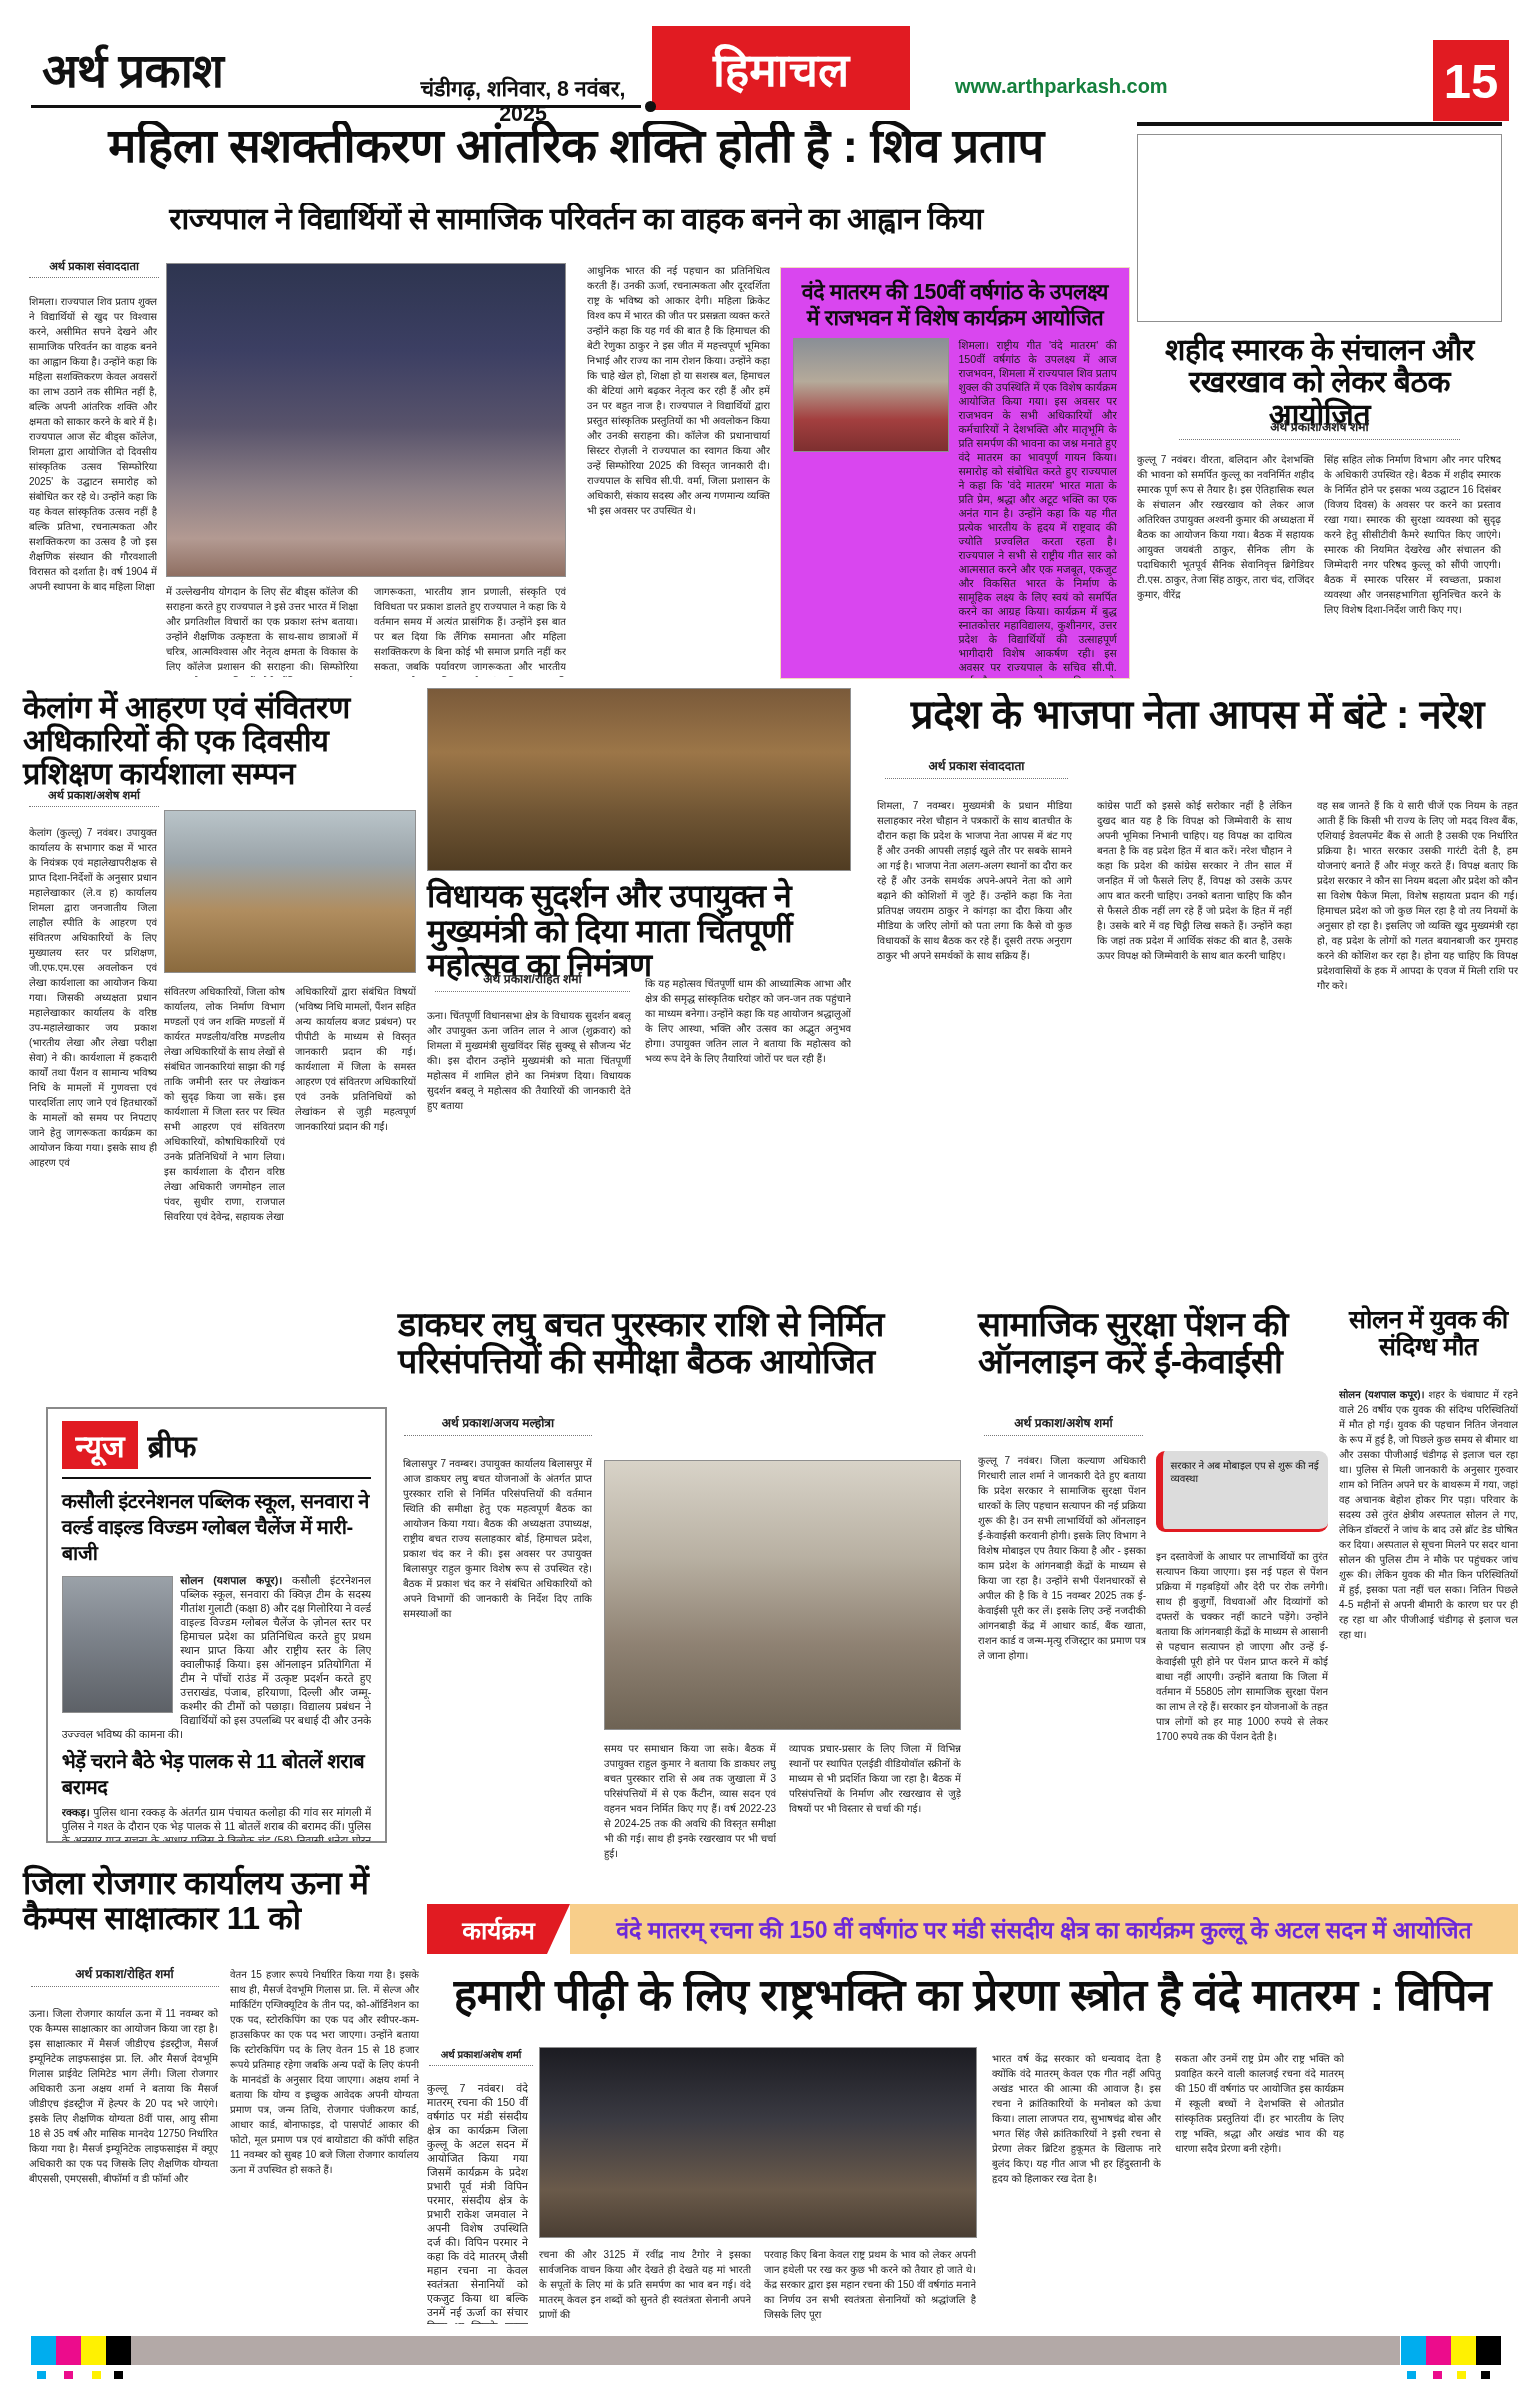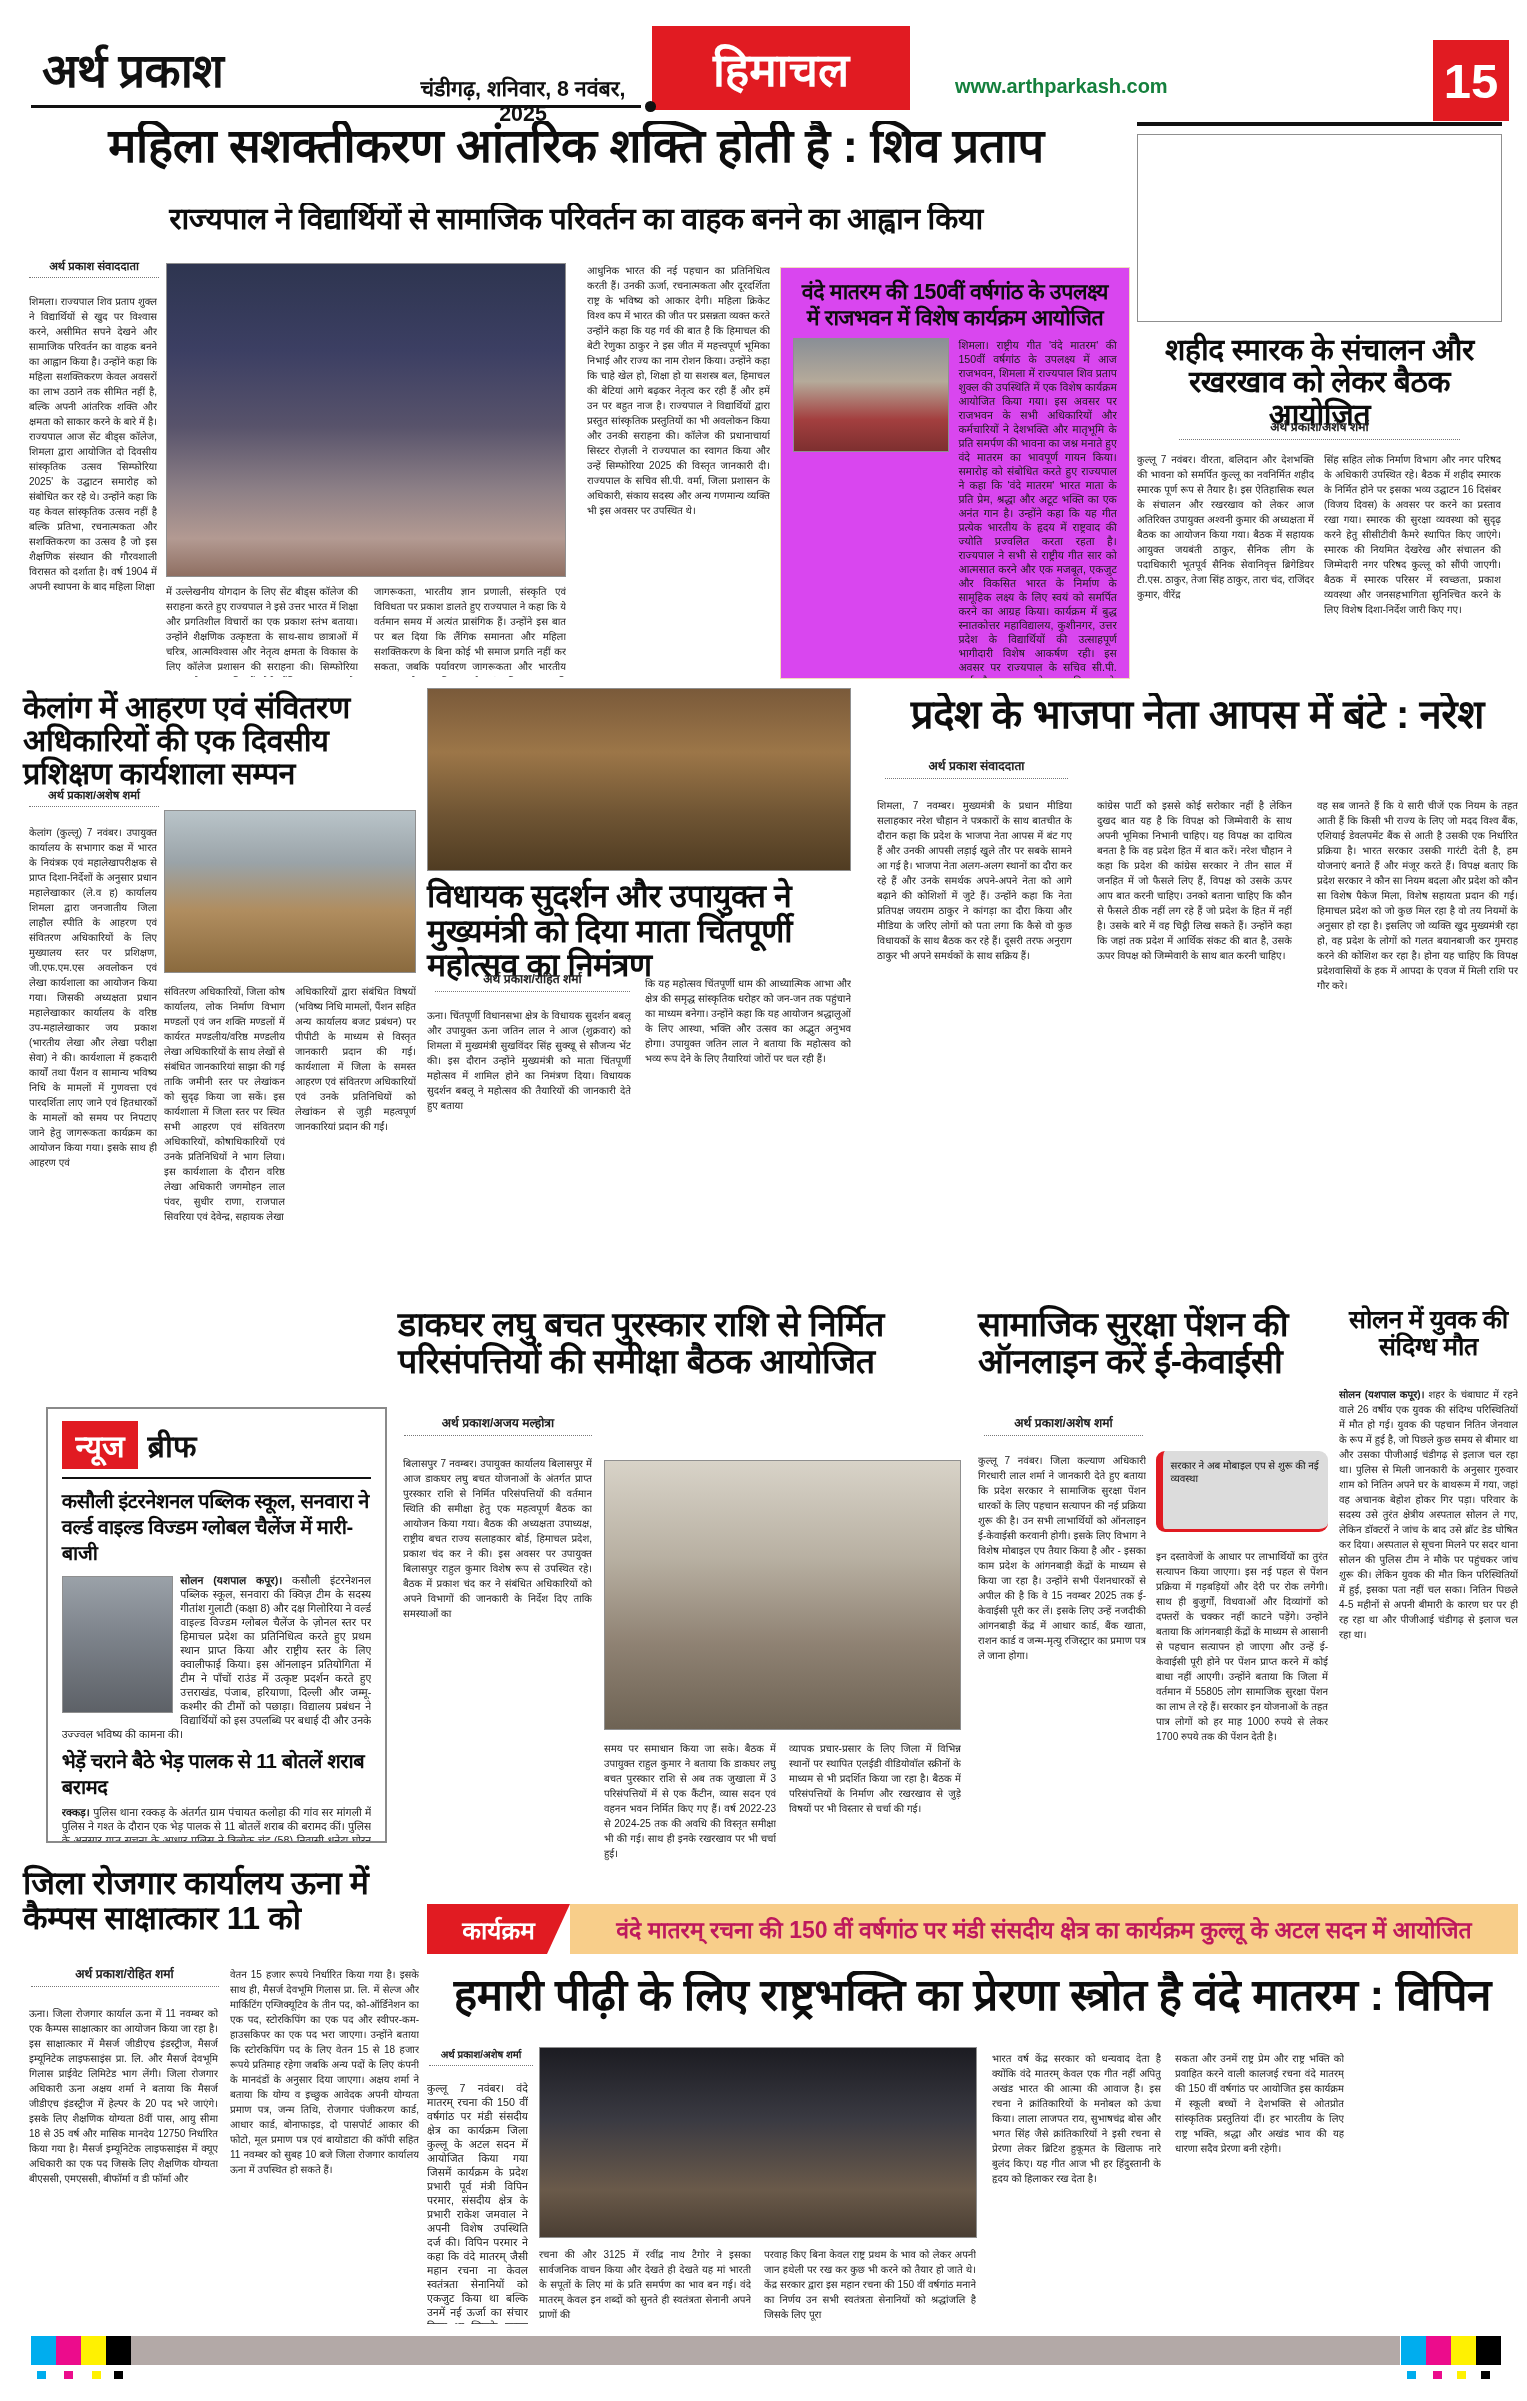--- a/index.html
+++ b/index.html
@@ -130,21 +130,21 @@
   <div class="abs hl" style="left:23px;top:1866px;width:398px;height:88px;font-size:32px;">जिला रोजगार कार्यालय ऊना में कैम्पस साक्षात्कार 11 को</div>
   <div class="abs byline" style="left:30.5px;top:1965px;width:188px;">अर्थ प्रकाश/रोहित शर्मा</div>
   <div class="abs body-col" style="left:29px;top:2006px;width:189px;height:314px;">ऊना। जिला रोजगार कार्याल ऊना में 11 नवम्बर को एक कैम्पस साक्षात्कार का आयोजन किया जा रहा है। इस साक्षात्कार में मैसर्ज जीडीएच इंडस्ट्रीज, मैसर्ज इम्यूनिटेक लाइफसाइंस प्रा. लि. और मैसर्ज देवभूमि गिलास प्राईवेट लिमिटेड भाग लेंगी। जिला रोजगार अधिकारी ऊना अक्षय शर्मा ने बताया कि मैसर्ज जीडीएच इंडस्ट्रीज में हेल्पर के 20 पद भरे जाएंगे। इसके लिए शैक्षणिक योग्यता 8वीं पास, आयु सीमा 18 से 35 वर्ष और मासिक मानदेय 12750 निर्धारित किया गया है। मैसर्ज इम्यूनिटेक लाइफसाइंस में क्यूए अधिकारी का एक पद जिसके लिए शैक्षणिक योग्यता बीएससी, एमएससी, बीफॉर्मा व डी फॉर्मा और</div>
   <div class="abs body-col" style="left:230px;top:1967px;width:189px;height:354px;">वेतन 15 हजार रूपये निर्धारित किया गया है। इसके साथ ही, मैसर्ज देवभूमि गिलास प्रा. लि. में सेल्ज और मार्किटिंग एग्जिक्यूटिव के तीन पद, को-ऑर्डिनेशन का एक पद, स्टोरकिपिंग का एक पद और स्वीपर-कम-हाउसकिपर का एक पद भरा जाएगा। उन्होंने बताया कि स्टोरकिपिंग पद के लिए वेतन 15 से 18 हजार रूपये प्रतिमाह रहेगा जबकि अन्य पदों के लिए कंपनी के मानदंडों के अनुसार दिया जाएगा। अक्षय शर्मा ने बताया कि योग्य व इच्छुक आवेदक अपनी योग्यता प्रमाण पत्र, जन्म तिथि, रोजगार पंजीकरण कार्ड, आधार कार्ड, बोनाफाइड, दो पासपोर्ट आकार की फोटो, मूल प्रमाण पत्र एवं बायोडाटा की कॉपी सहित 11 नवम्बर को सुबह 10 बजे जिला रोजगार कार्यालय ऊना में उपस्थित हो सकते हैं।</div>
 
   <div class="abs" style="left:427px;top:1904px;width:1091px;height:50px;display:flex;">
     <div style="background:#e11b22;color:#fff;font-size:24.4px;font-weight:800;width:143px;flex:0 0 auto;
          display:flex;align-items:center;justify-content:center;
          clip-path:polygon(0 0,100% 0,calc(100% - 23px) 100%,0 100%);">कार्यक्रम</div>
     <div style="background:#f8ce8a;flex:1;display:flex;align-items:center;justify-content:center;
-         font-size:23px;font-weight:800;color:#be185d;overflow:hidden;white-space:nowrap;">वंदे मातरम् रचना की 150 वीं वर्षगांठ पर मंडी संसदीय क्षेत्र का कार्यक्रम कुल्लू के अटल सदन में आयोजित</div>
+         font-size:23px;font-weight:800;color:#6d28d9;overflow:hidden;white-space:nowrap;">वंदे मातरम् रचना की 150 वीं वर्षगांठ पर मंडी संसदीय क्षेत्र का कार्यक्रम कुल्लू के अटल सदन में आयोजित</div>
   </div>
   <div class="abs hl center nowrap" style="left:427px;top:1971px;width:1091px;height:60px;font-size:44px;">हमारी पीढ़ी के लिए राष्ट्रभक्ति का प्रेरणा स्त्रोत है वंदे मातरम : विपिन</div>
   <div class="abs byline" style="left:429px;top:2047px;width:104px;font-size:10px;">अर्थ प्रकाश/अशेष शर्मा</div>
   <div class="abs body-col small-col" style="left:427px;top:2081px;width:101px;height:243px;">कुल्लू 7 नवंबर। वंदे मातरम् रचना की 150 वीं वर्षगांठ पर मंडी संसदीय क्षेत्र का कार्यक्रम जिला कुल्लू के अटल सदन में आयोजित किया गया जिसमें कार्यक्रम के प्रदेश प्रभारी पूर्व मंत्री विपिन परमार, संसदीय क्षेत्र के प्रभारी राकेश जमवाल ने अपनी विशेष उपस्थिति दर्ज की। विपिन परमार ने कहा कि वंदे मातरम् जैसी महान रचना ना केवल स्वतंत्रता सेनानियों को एकजुट किया था बल्कि उनमें नई ऊर्जा का संचार किया था जिसके कारण आज हम स्वतंत्र भारत की खुली हवा में सांस ले रहे है। उन्होंने कहा कि वर्ष 1875 में श्री बंकिमचंद्र चट्टोपाध्याय ने 'वंदे मातरम्' की</div>
   <div class="abs photo" style="left:539px;top:2047px;width:438px;height:191px;
        background:linear-gradient(180deg,#1c1c22 0%,#3a3a42 38%,#6a5a4a 75%,#4a3e33 100%);"></div>
   <div class="abs body-col" style="left:539px;top:2247px;width:212px;height:127px;">रचना की और 3125 में रवींद्र नाथ टैगोर ने इसका सार्वजनिक वाचन किया और देखते ही देखते यह मां भारती के सपूतों के लिए मां के प्रति समर्पण का भाव बन गई। वंदे मातरम् केवल इन शब्दों को सुनते ही स्वतंत्रता सेनानी अपने प्राणों की</div>
   <div class="abs body-col" style="left:764px;top:2247px;width:212px;height:127px;">परवाह किए बिना केवल राष्ट्र प्रथम के भाव को लेकर अपनी जान हथेली पर रख कर कुछ भी करने को तैयार हो जाते थे। केंद्र सरकार द्वारा इस महान रचना की 150 वीं वर्षगांठ मनाने का निर्णय उन सभी स्वतंत्रता सेनानियों को श्रद्धांजलि है जिसके लिए पूरा</div>
   <div class="abs body-col" style="left:992px;top:2051px;width:169px;height:323px;">भारत वर्ष केंद्र सरकार को धन्यवाद देता है क्योंकि वंदे मातरम् केवल एक गीत नहीं अपितु अखंड भारत की आत्मा की आवाज है। इस रचना ने क्रांतिकारियों के मनोबल को ऊंचा किया। लाला लाजपत राय, सुभाषचंद्र बोस और भगत सिंह जैसे क्रांतिकारियों ने इसी रचना से प्रेरणा लेकर ब्रिटिश हुकूमत के खिलाफ नारे बुलंद किए। यह गीत आज भी हर हिंदुस्तानी के हृदय को हिलाकर रख देता है।</div>
   <div class="abs body-col" style="left:1175px;top:2051px;width:169px;height:323px;">सकता और उनमें राष्ट्र प्रेम और राष्ट्र भक्ति को प्रवाहित करने वाली कालजई रचना वंदे मातरम् की 150 वीं वर्षगांठ पर आयोजित इस कार्यक्रम में स्कूली बच्चों ने देशभक्ति से ओतप्रोत सांस्कृतिक प्रस्तुतियां दीं। हर भारतीय के लिए राष्ट्र भक्ति, श्रद्धा और अखंड भाव की यह धारणा सदैव प्रेरणा बनी रहेगी।</div>

